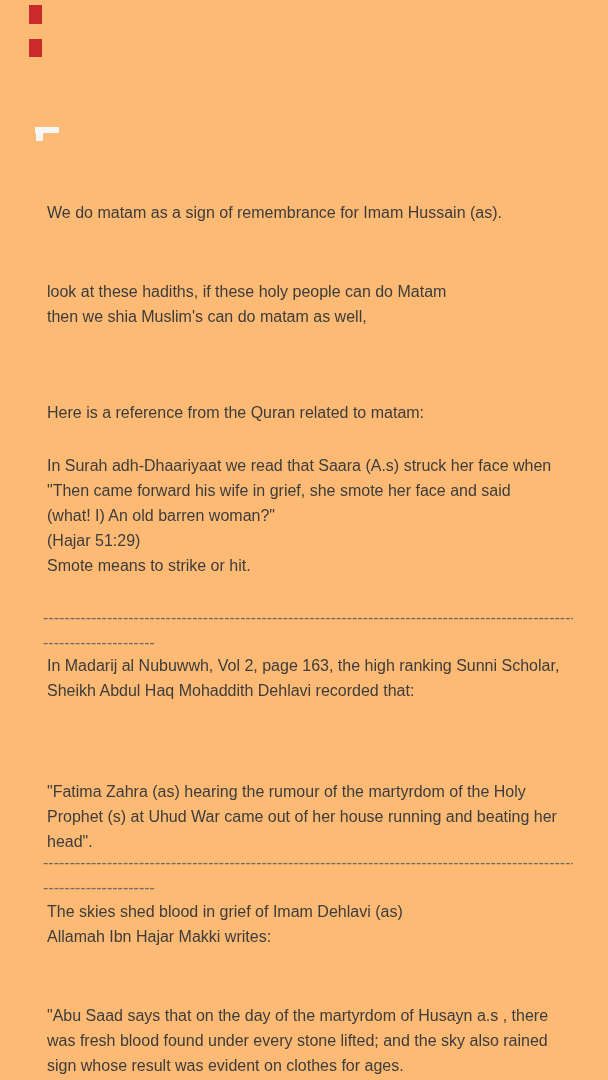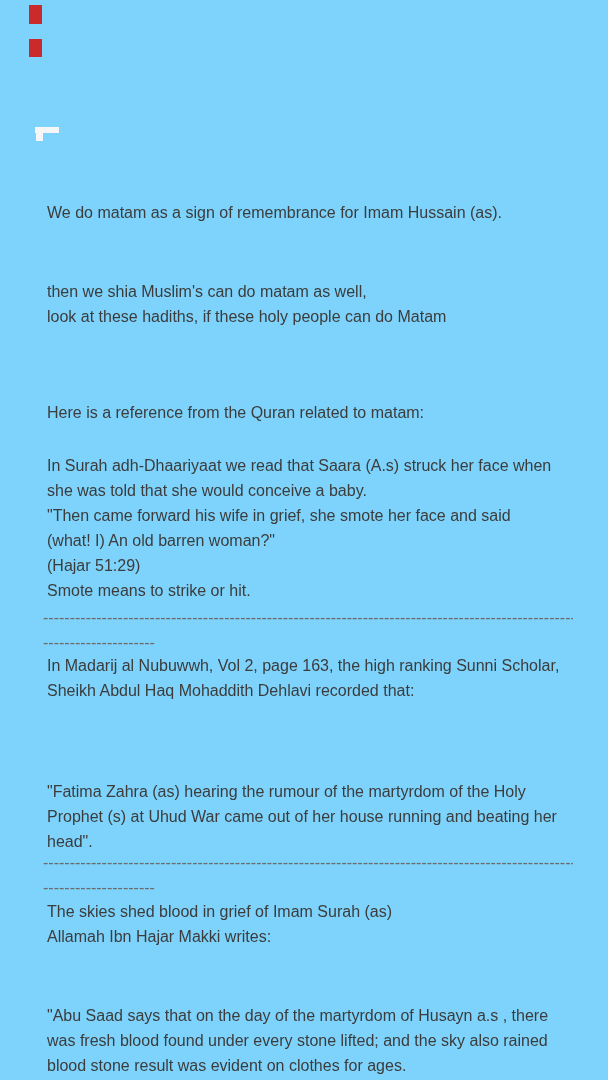--- a/index.html
+++ b/index.html
@@ -4,21 +4,21 @@
 <style>
   html, body {
     margin: 0;
     padding: 0;
     background: #ffffff;
   }
   .screen {
     position: relative;
     width: 608px;
     height: 1080px;
-    background: #7dd3fc;
+    background: #fdba74;
     overflow: hidden;
     font-family: "Liberation Sans", "DejaVu Sans", sans-serif;
     color: #3c3c3c;
   }
   .red-mark {
     position: absolute;
     left: 29px;
     width: 13px;
     background: #cb2a2a;
   }
@@ -72,31 +72,30 @@
 
   <div class="red-mark m1"></div>
   <div class="red-mark m2"></div>
   <div class="smudge"></div>
 
   <div class="para" style="top:200px">
     <div class="line">We do matam as a sign of remembrance for Imam Hussain (as).</div>
   </div>
 
   <div class="para" style="top:279px">
+    <div class="line">look at these hadiths, if these holy people can do Matam</div>
     <div class="line">then we shia Muslim's can do matam as well,</div>
-    <div class="line">look at these hadiths, if these holy people can do Matam</div>
   </div>
 
   <div class="para" style="top:400px">
     <div class="line">Here is a reference from the Quran related to matam:</div>
   </div>
 
   <div class="para" style="top:453px">
     <div class="line">In Surah adh-Dhaariyaat we read that Saara (A.s) struck her face when</div>
-    <div class="line">she was told that she would conceive a baby.</div>
     <div class="line">"Then came forward his wife in grief, she smote her face and said</div>
     <div class="line">(what! I) An old barren woman?"</div>
     <div class="line">(Hajar 51:29)</div>
     <div class="line">Smote means to strike or hit.</div>
   </div>
 
   <div class="sep" style="top:605px">
     <div class="dashline long">--------------------------------------------------------------------------------------------------------------</div>
     <div class="dashline short">---------------------</div>
   </div>
@@ -111,23 +110,23 @@
     <div class="line">Prophet (s) at Uhud War came out of her house running and beating her</div>
     <div class="line">head".</div>
   </div>
 
   <div class="sep" style="top:850px">
     <div class="dashline long">--------------------------------------------------------------------------------------------------------------</div>
     <div class="dashline short">---------------------</div>
   </div>
 
   <div class="para" style="top:899px">
-    <div class="line">The skies shed blood in grief of Imam Surah (as)</div>
+    <div class="line">The skies shed blood in grief of Imam Dehlavi (as)</div>
     <div class="line">Allamah Ibn Hajar Makki writes:</div>
   </div>
 
   <div class="para" style="top:1003px">
     <div class="line">"Abu Saad says that on the day of the martyrdom of Husayn a.s , there</div>
     <div class="line">was fresh blood found under every stone lifted; and the sky also rained</div>
-    <div class="line">blood stone result was evident on clothes for ages.</div>
+    <div class="line">sign whose result was evident on clothes for ages.</div>
   </div>
 
 </div>
 
 </body></html>

